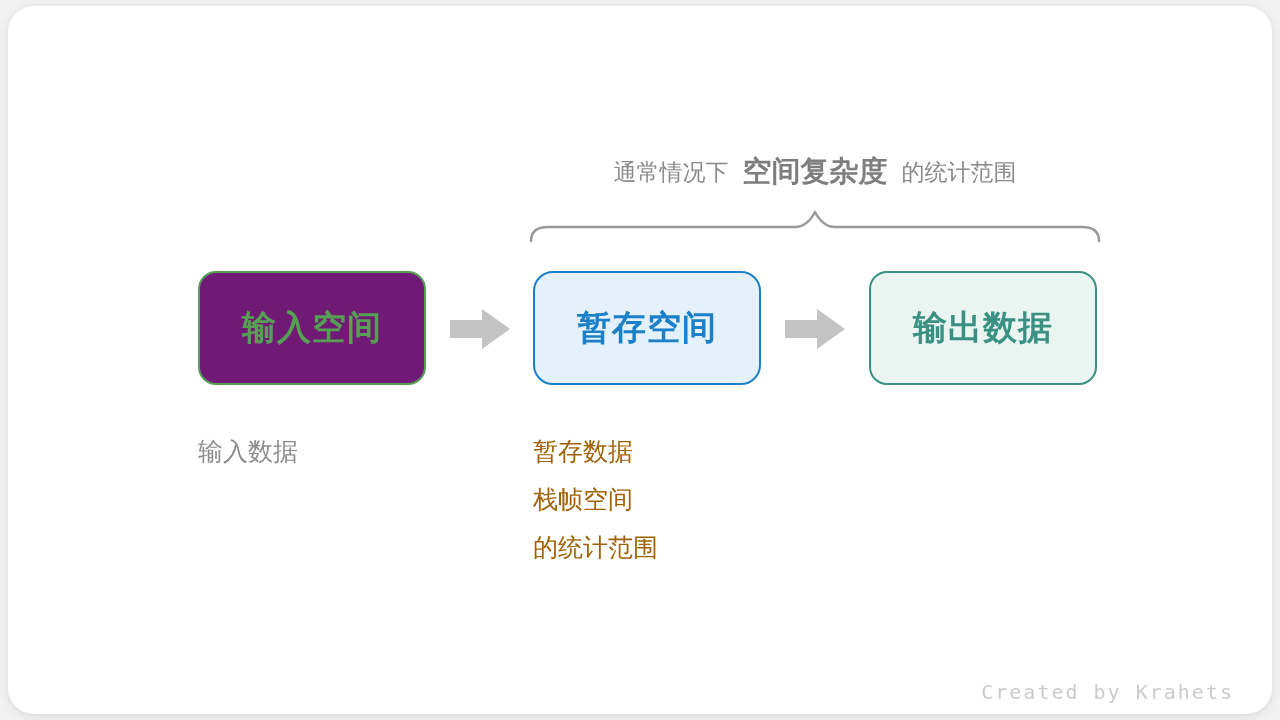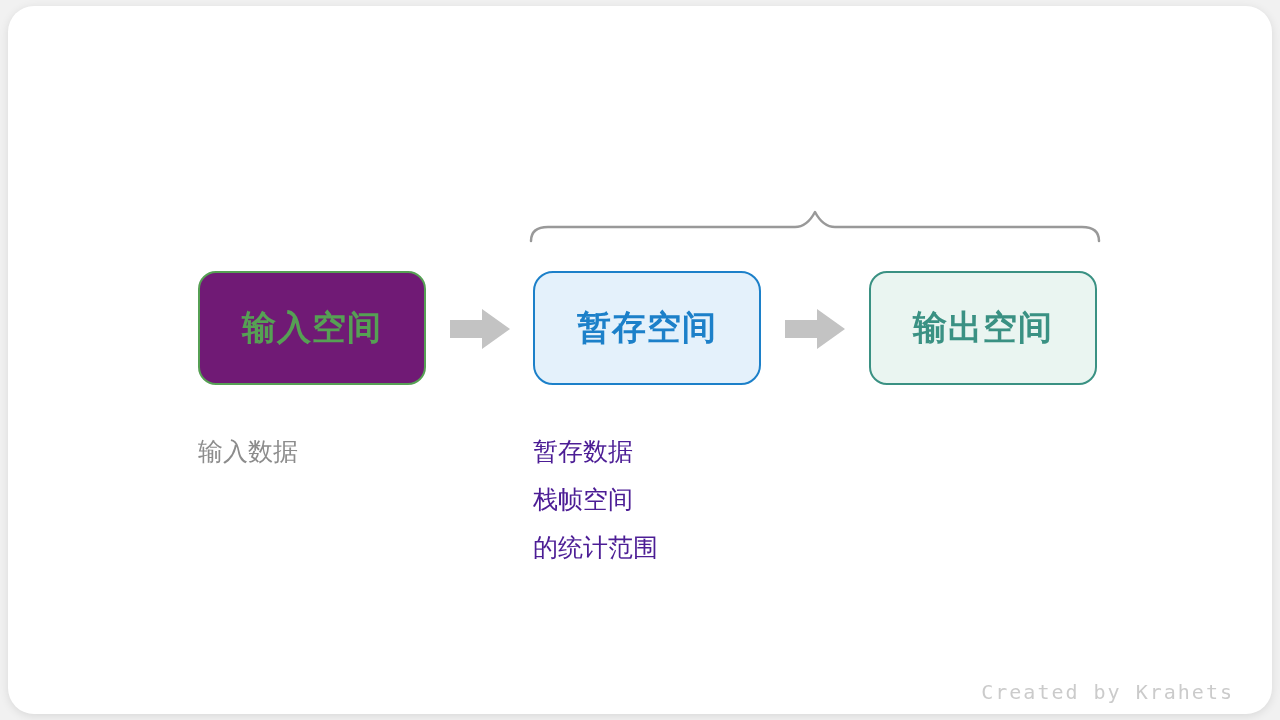--- a/index.html
+++ b/index.html
@@ -76,20 +76,25 @@
     font-family: "DejaVu Sans Mono", monospace;
     font-size: 20px;
     letter-spacing: 2px;
   }
 </style>
 </head>
 <body style="background: rgb(241, 241, 241);">
 
 <div class="card" style="background: rgb(255, 255, 255);">
 
+  <div class="title">
+    <span class="t-reg" style="color: rgb(138, 138, 138);">通常情况下</span>
+    <span class="t-bold" style="color: rgb(126, 126, 126);">空间复杂度</span>
+    <span class="t-reg" style="color: rgb(138, 138, 138);">的统计范围</span>
+  </div>
 
   <svg class="brace" viewBox="0 0 572 36" fill="none" style="color: rgb(153, 153, 153);">
     <path d="M 2,33 Q 2,19 19,19 L 266,19 Q 278,19 286,4 Q 294,19 306,19 L 553,19 Q 570,19 570,33" stroke="currentColor" stroke-width="2.5" fill="none" stroke-linecap="round" stroke-linejoin="round"></path>
   </svg>
 
   <div class="box box1" style="border-color: rgb(86, 160, 84); color: rgb(86, 160, 84); background: #701a75;">
     <span>输入空间</span>
   </div>
 
   <svg class="arrow arrow1" viewBox="0 0 60 40" style="color: rgb(195, 195, 195);">
@@ -98,28 +103,28 @@
 
   <div class="box box2" style="border-color: rgb(28, 128, 201); color: rgb(28, 128, 201); background: rgb(228, 241, 251);">
     <span>暂存空间</span>
   </div>
 
   <svg class="arrow arrow2" viewBox="0 0 60 40" style="color: rgb(195, 195, 195);">
     <polygon points="0,11 32,11 32,0 60,20 32,40 32,29 0,29" fill="currentColor"></polygon>
   </svg>
 
   <div class="box box3" style="border-color: rgb(58, 145, 131); color: rgb(58, 145, 131); background: rgb(234, 245, 241);">
-    <span>输出空间</span>
+    <span>输出数据</span>
   </div>
 
   <div class="subcol subcol1" style="color: rgb(140, 140, 140);">
     <div>输入数据</div>
   </div>
 
-  <div class="subcol subcol2" style="color: #4c1d95;">
+  <div class="subcol subcol2" style="color: #a16207;">
     <div>暂存数据</div>
     <div>栈帧空间</div>
     <div>的统计范围</div>
   </div>
 
 
   <div class="credit" style="color: rgb(203, 203, 203);">Created by Krahets</div>
 
 </div>
 

